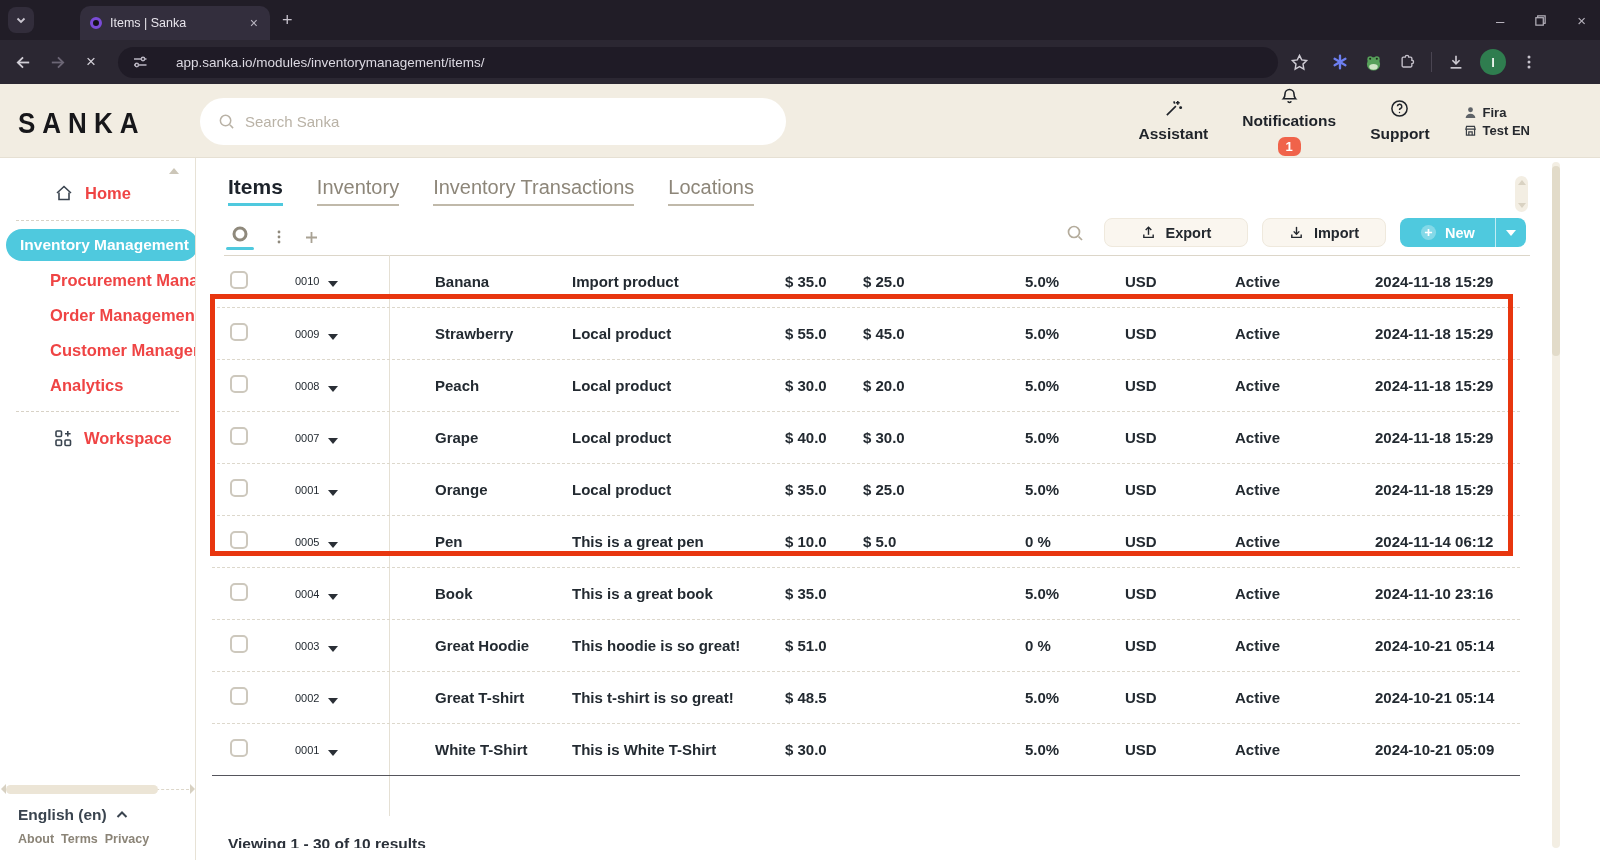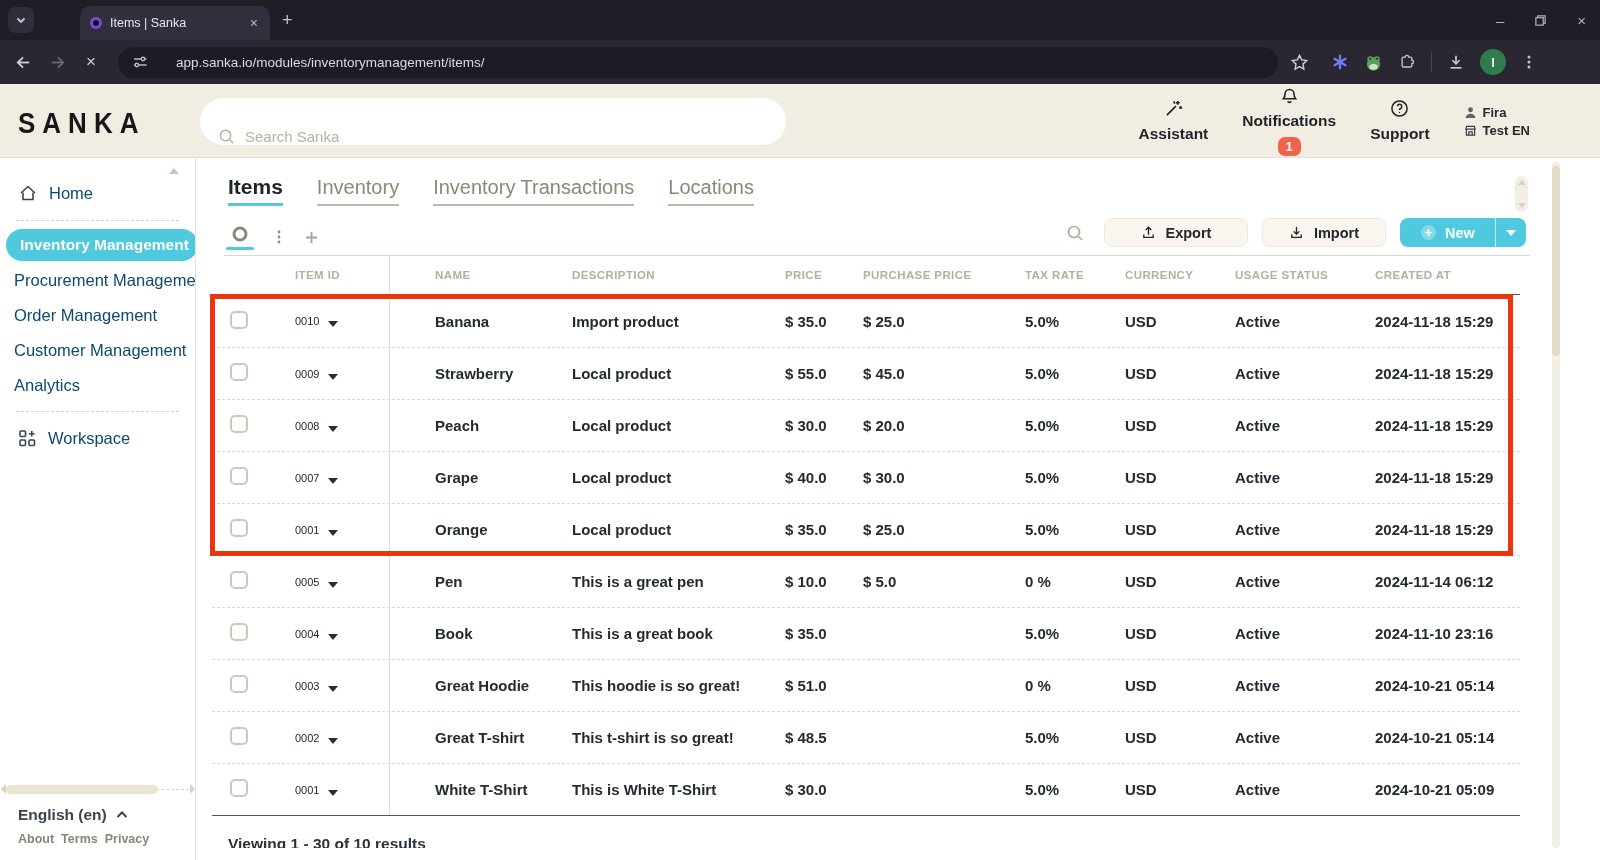--- a/index.html
+++ b/index.html
@@ -27,34 +27,34 @@
   .star-btn { margin-left: 12px; cursor: pointer; display: flex; }
   .ext-row { display: flex; align-items: center; gap: 15px; margin-left: 22px; }
   .ext-ico { cursor: pointer; display: flex; }
   .tb-divider { width: 1px; height: 20px; background: #4a4552; }
   .profile-badge { width: 26px; height: 26px; border-radius: 50%; background: #2f7d4f; color: #eaf3ec; font-size: 13px; font-weight: 700; display: flex; align-items: center; justify-content: center; cursor: pointer; }
   .kebab { display: flex; cursor: pointer; }
 
   
   .app-header { position: absolute; left: 0; top: 84px; width: 1600px; height: 74px; background: var(--header-background, #f2ede2); border-bottom: 1px solid #e6e0d3; }
   .logo { position: absolute; left: 18px; top: 22px; font-size: 26px; font-weight: 800; letter-spacing: 7px; color: #17171a; transform: scaleY(1.12); transform-origin: left top; }
-  .search-pill { position: absolute; left: 200px; top: 14px; width: 586px; height: 47px; background: #fff; border-radius: 26px; display: flex; align-items: flex-end; padding: 0 18px; gap: 10px; }
+  .search-pill { position: absolute; left: 200px; top: 14px; width: 586px; height: 47px; background: #fff; border-radius: 26px; display: flex; align-items: center; padding: 0 18px; gap: 10px; }
   .search-pill input { border: 0; outline: 0; flex: 1; font-size: 15px; font-family: inherit; color: #3a3f45; background: transparent; }
   .search-pill input::placeholder { color: #b9b2a6; }
   .hdr-right { position: absolute; right: 70px; top: 0; height: 74px; display: flex; align-items: center; gap: 34px; }
   .hdr-item { display: flex; align-items: center; gap: 7px; font-size: 15.5px; font-weight: 700; color: #1f2329; cursor: pointer; flex-direction: column; }
   .notif-badge { background: var(--notification-badge, #f0634a); color: #fff; font-size: 13px; font-weight: 700; border-radius: 7px; padding: 2px 8px; }
   .user-block { display: flex; flex-direction: column; gap: 3px; cursor: pointer; }
   .user-line { display: flex; align-items: center; gap: 6px; font-size: 13px; font-weight: 700; color: #26292e; }
 
   
   .sidebar { position: absolute; left: 0; top: 158px; width: 196px; height: 702px; background: #fff; border-right: 1px solid #e7e2d6; overflow: hidden; }
   .side-scroll-hint { position: absolute; right: 16px; top: 10px; width: 0; height: 0; border-left: 5px solid transparent; border-right: 5px solid transparent; border-bottom: 6px solid #ccc6b8; }
   .side-list { padding-top: 16px; }
-  .side-item { display: flex; align-items: center; gap: 11px; padding: 9px 18px; font-size: 16.5px; font-weight: 400; color: #0c4a6e; white-space: nowrap; cursor: pointer; }
+  .side-item { display: flex; align-items: center; gap: 11px; padding: 9px 18px; font-size: 16.5px; font-weight: 700; color: #ef4444; white-space: nowrap; cursor: pointer; margin-left: 36px; }
   .side-item.module { padding: 8px 14px; align-items: flex-end; }
   .side-item.active { background: var(--accent-cyan, #4fc9de); color: #fff; font-weight: 700; border-radius: 18px; margin: 2px 0 2px 6px; padding: 7px 14px; width: 192px; font-size: 15.5px; }
   .side-divider { border-top: 1px dashed #d8d2c6; margin: 8px 16px; }
   .side-footer { position: absolute; left: 0; bottom: 0; width: 196px; }
   .hscroll-line { border-top: 1px dashed #ddd7ca; position: relative; margin: 0 2px; }
   .hscroll-thumb { position: absolute; left: 4px; top: -5px; width: 152px; height: 9px; border-radius: 5px; background: #ece5d6; cursor: pointer; }
   .hscroll-arrow { position: absolute; top: -6px; width: 0; height: 0; border-top: 5px solid transparent; border-bottom: 5px solid transparent; }
   .hscroll-arrow.left { left: -1px; border-right: 5px solid #d8d1c2; }
   .hscroll-arrow.right { right: -1px; border-left: 5px solid #d8d1c2; }
   .lang-row { display: flex; align-items: center; gap: 8px; padding: 16px 0 6px 18px; font-size: 15.5px; font-weight: 700; color: #3a444f; cursor: pointer; }
@@ -383,32 +383,20 @@
       <span class="dd">
           <span class="caret-down-w"></span>
         </span>
     </div>
   </div>
 
   <div class="view-rule"></div>
   <div class="col-divider"></div>
 
   <div class="table">
-    <div class="grid-cols thead">
-      <div class="th"></div>
-      <div class="th">ITEM ID</div>
-      <div class="th">NAME</div>
-      <div class="th">DESCRIPTION</div>
-      <div class="th">PRICE</div>
-      <div class="th">PURCHASE PRICE</div>
-      <div class="th">TAX RATE</div>
-      <div class="th">CURRENCY</div>
-      <div class="th">USAGE STATUS</div>
-      <div class="th">CREATED AT</div>
-    </div>
     <div class="tbody">
   <div class="grid-cols trow">
     <div class="cell c-check"><span class="checkbox"></span></div>
     <div class="cell c-id">
             <span>0010</span>
             <span class="row-caret"></span>
           </div>
     <div class="cell c-name">Banana</div>
     <div class="cell">Import product</div>
     <div class="cell">$ 35.0</div>

